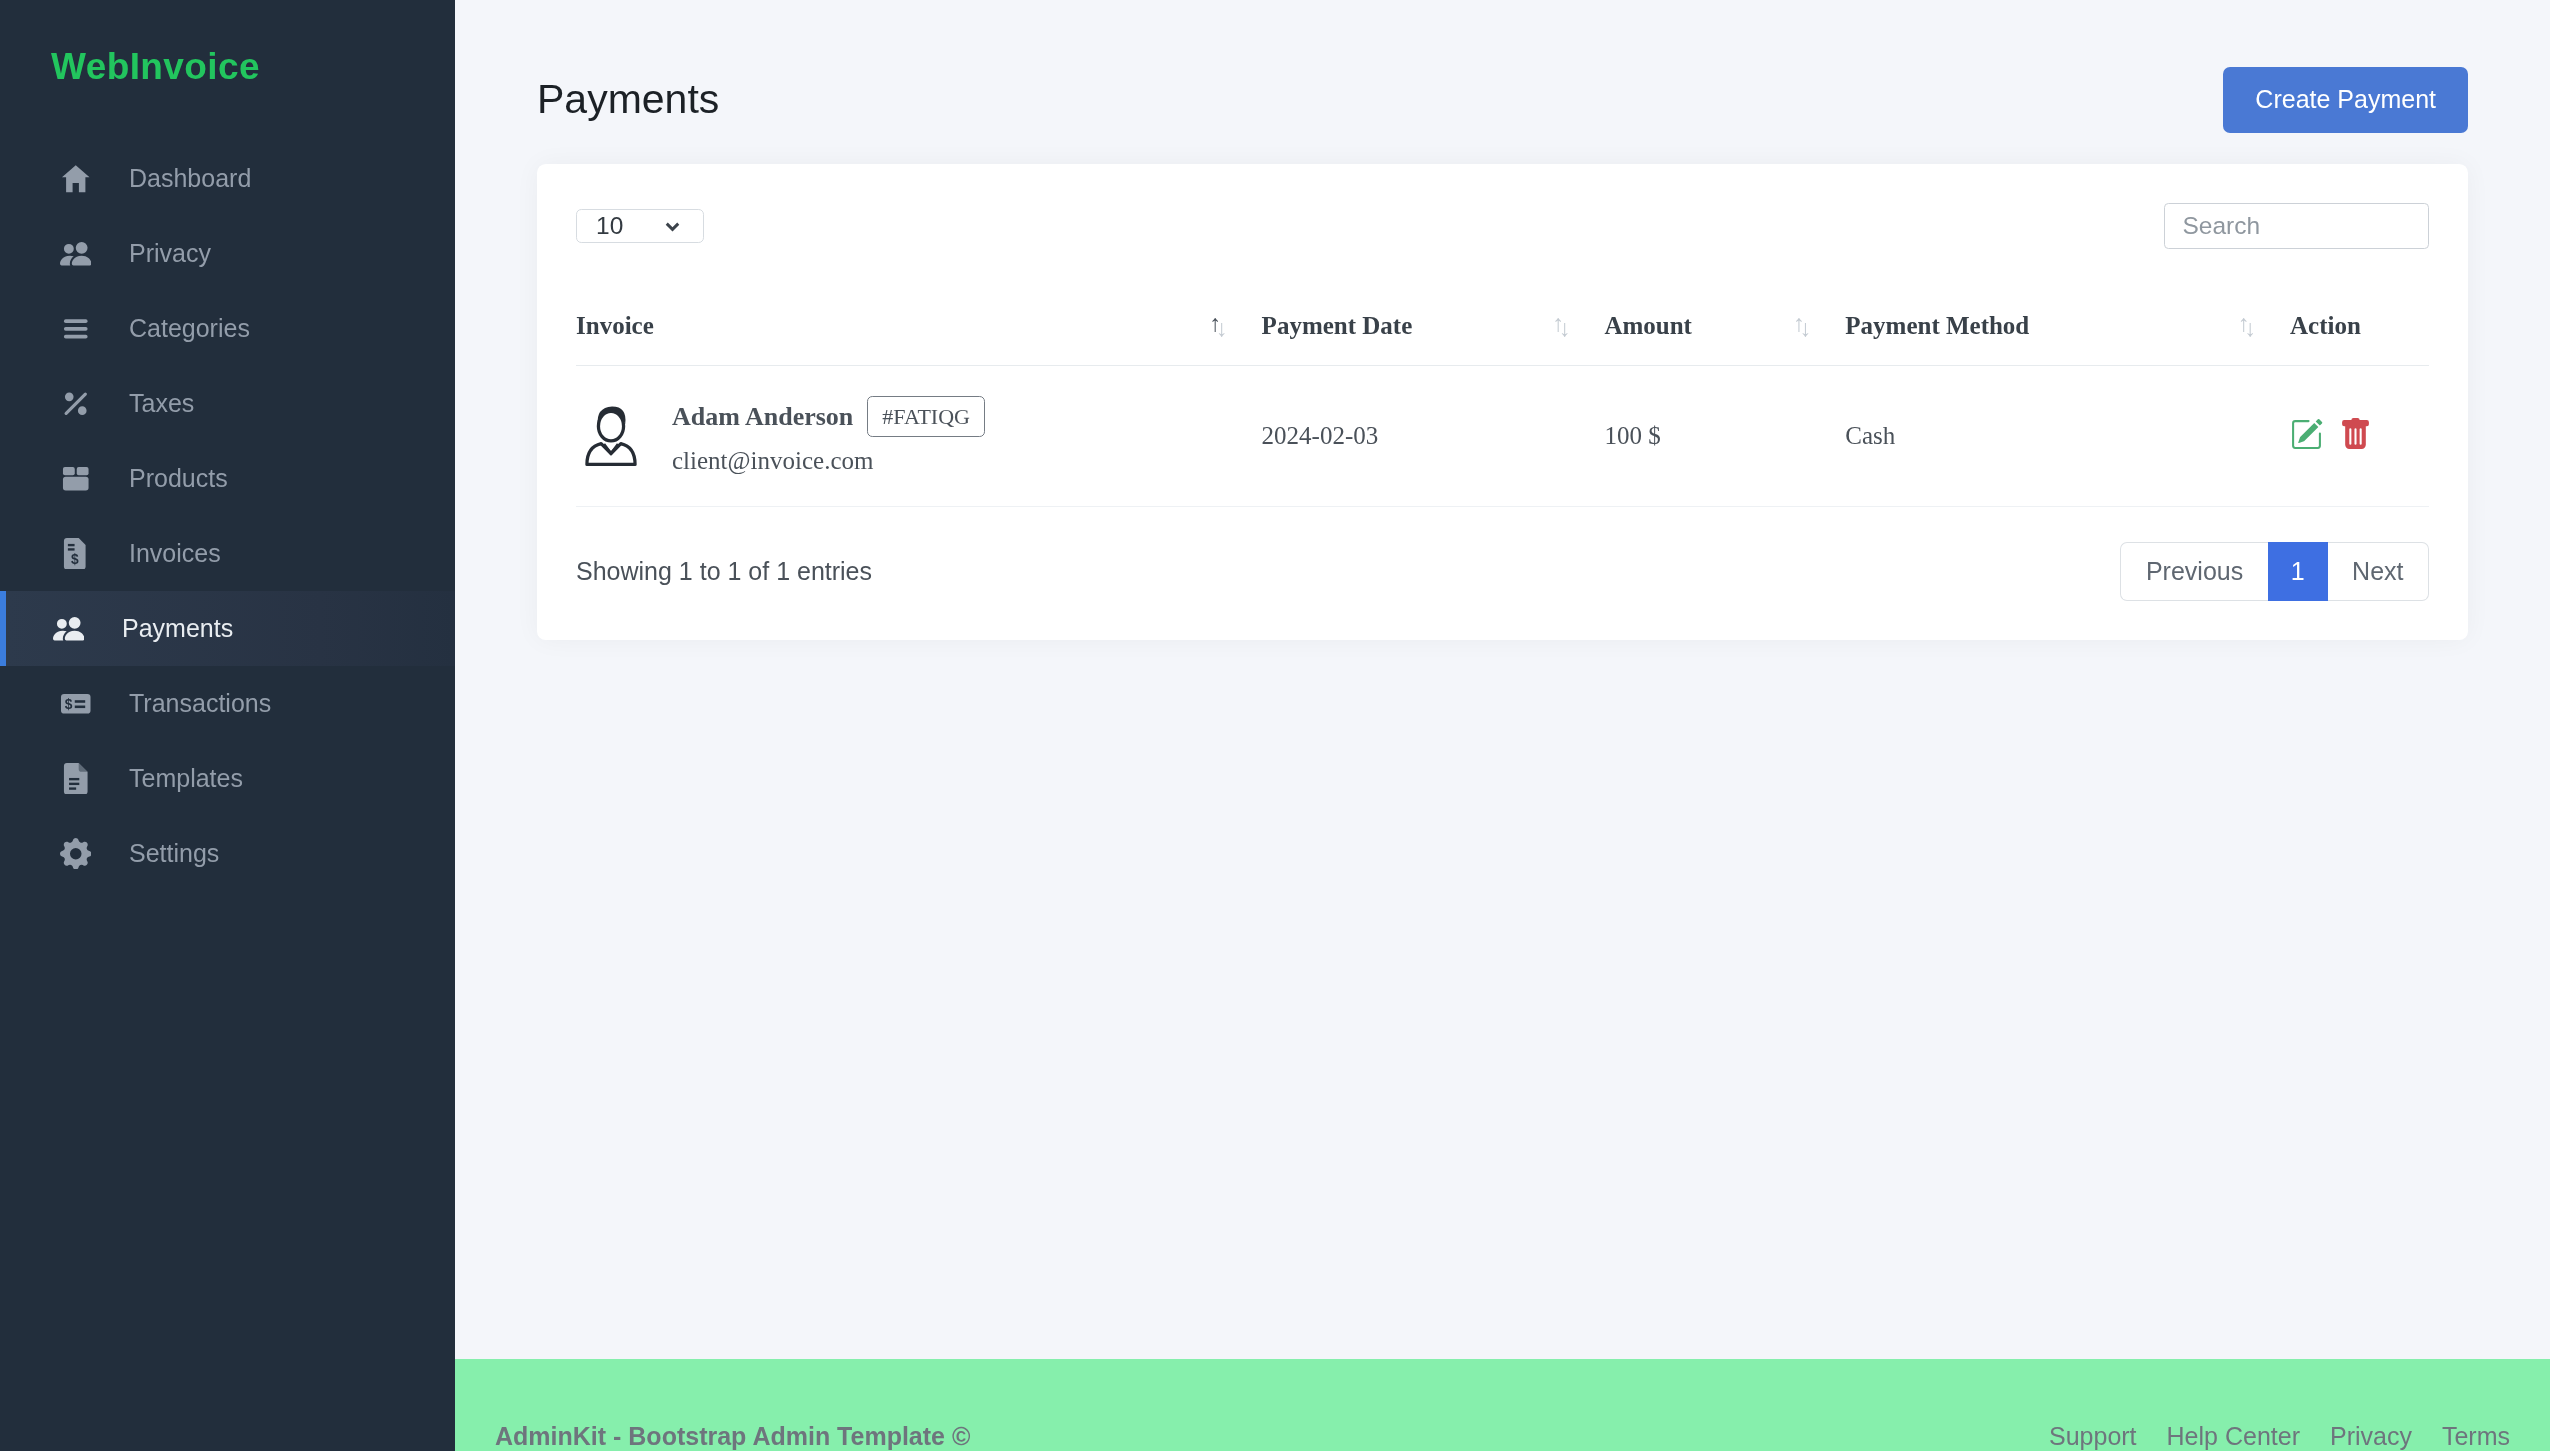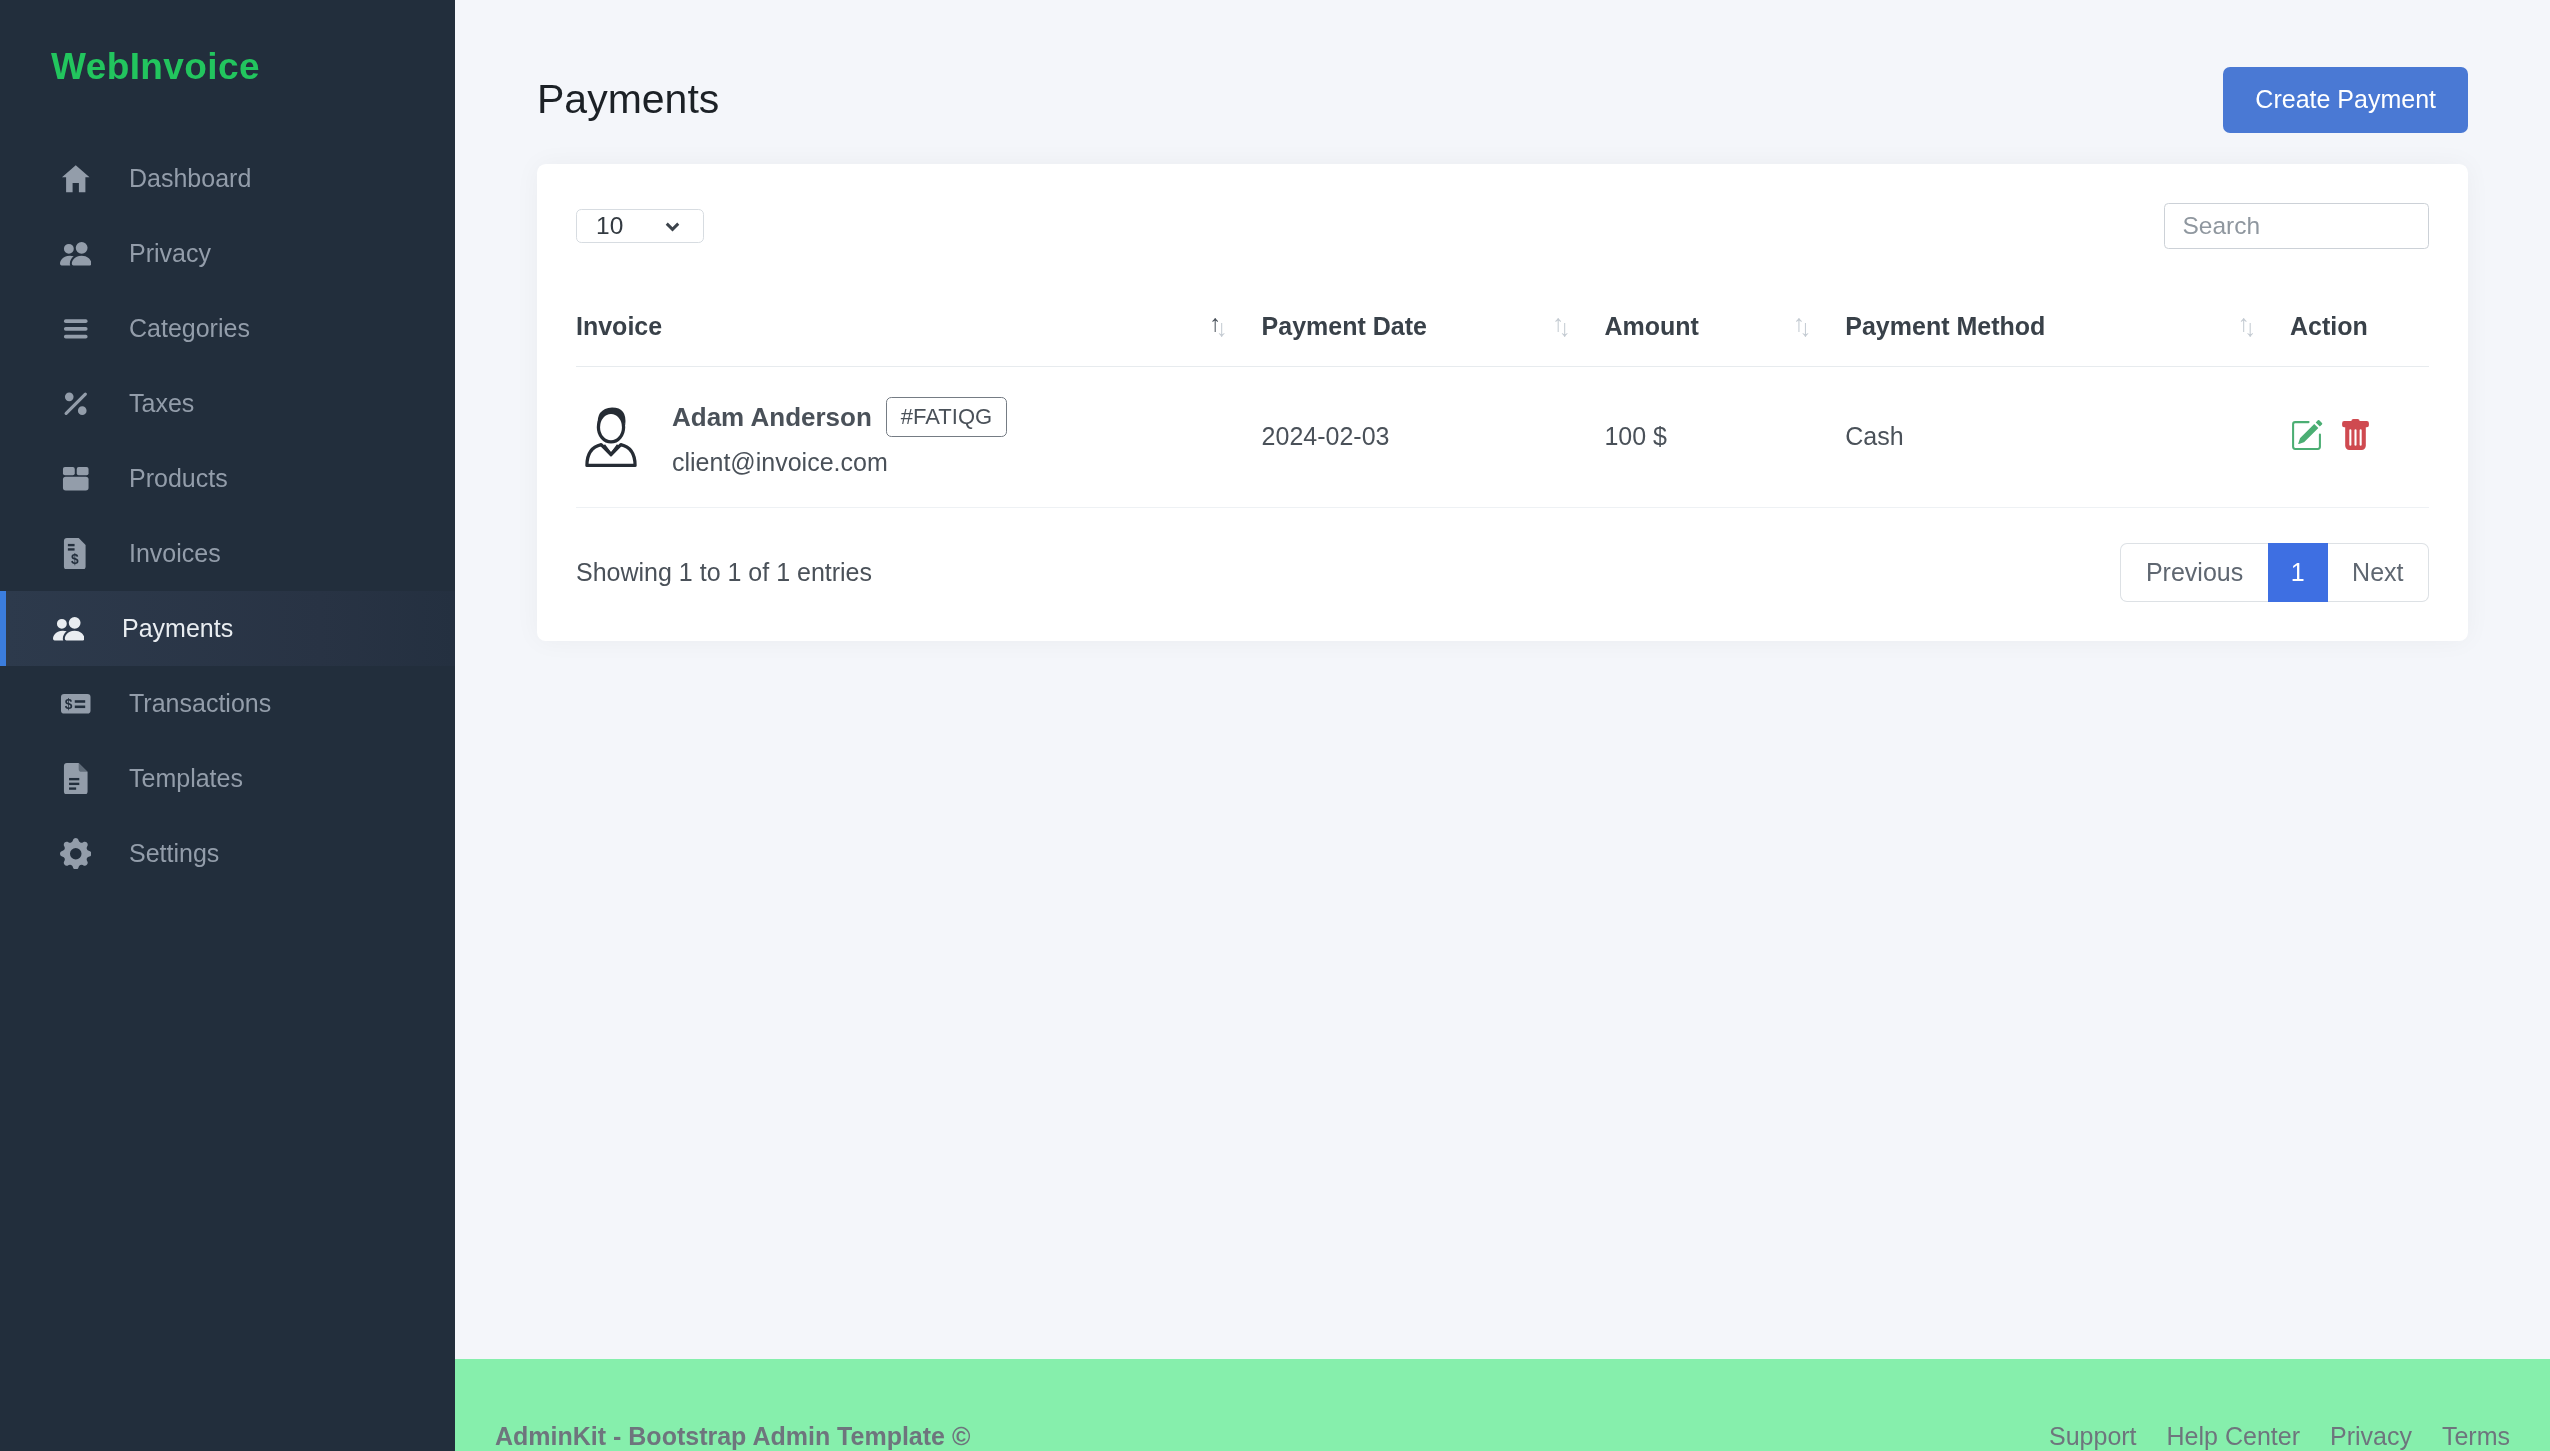--- a/index.html
+++ b/index.html
@@ -40,21 +40,21 @@
   .card { margin-top:31.5px; background:#ffffff; border-radius:8.8px; box-shadow:0 0 26px rgba(0,0,0,.045); padding:39px; }
   .card-controls { display:flex; align-items:center; justify-content:space-between; }
   .page-size { width:128px; height:34px; border:1.8px solid #d7dce1; border-radius:5.3px;
     display:flex; align-items:center; justify-content:space-between; padding:0 19px; cursor:pointer; background:#fff; }
   .page-size .val { font-size:24.5px; color:#333a41; }
   .page-size svg { width:23px; height:23px; stroke:#3c434b; stroke-width:3; fill:none; }
   .search-input { width:265px; height:46px; border:1.8px solid #ccd1d7; border-radius:4.4px;
     font-size:24.5px; color:#333a41; padding:0 17.5px; font-family:inherit; outline:none; }
   .search-input::placeholder { color:#8f979f; }
 
-  table.data { width:100%; border-collapse:collapse; margin-top:37px; table-layout:fixed; }
+  table.data { width:100%; border-collapse:collapse; margin-top:37px; table-layout:fixed;font-family:Liberation Serif, serif; }
   th { text-align:left; font-size:25px; font-weight:700; color:#394149;
     padding:26px 0 24.5px 0; border-bottom:1.8px solid #e7ebee; }
   .sort { float:right; margin-right:39px; white-space:nowrap; cursor:pointer; font-size:23.6px; letter-spacing:-5.3px; color:#c4cbd2; }
   .sort i { font-style:normal; }
   .sort .up { position:relative; top:-2.6px; }
   .sort .dn { position:relative; top:2.6px; }
   .sort.asc .up { color:#474f58; }
   td { padding:28px 0; border-bottom:0.9px solid #eef1f4; font-size:25px; color:#4a5159; vertical-align:middle; }
   .invoice-cell { display:flex; align-items:center; gap:26px; }
   .inv-lines { display:flex; flex-direction:column; gap:10.5px; }

